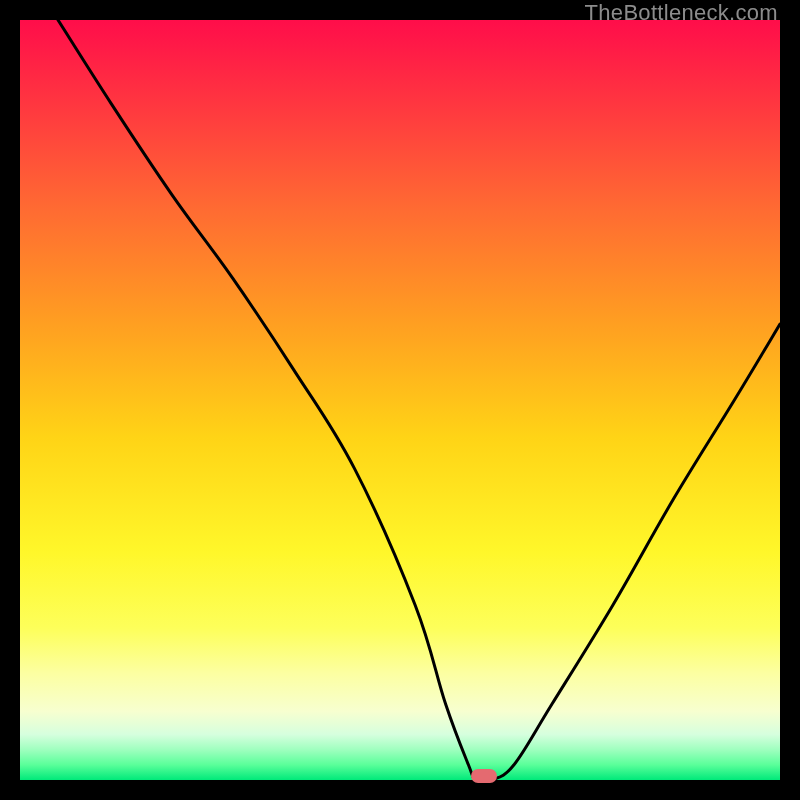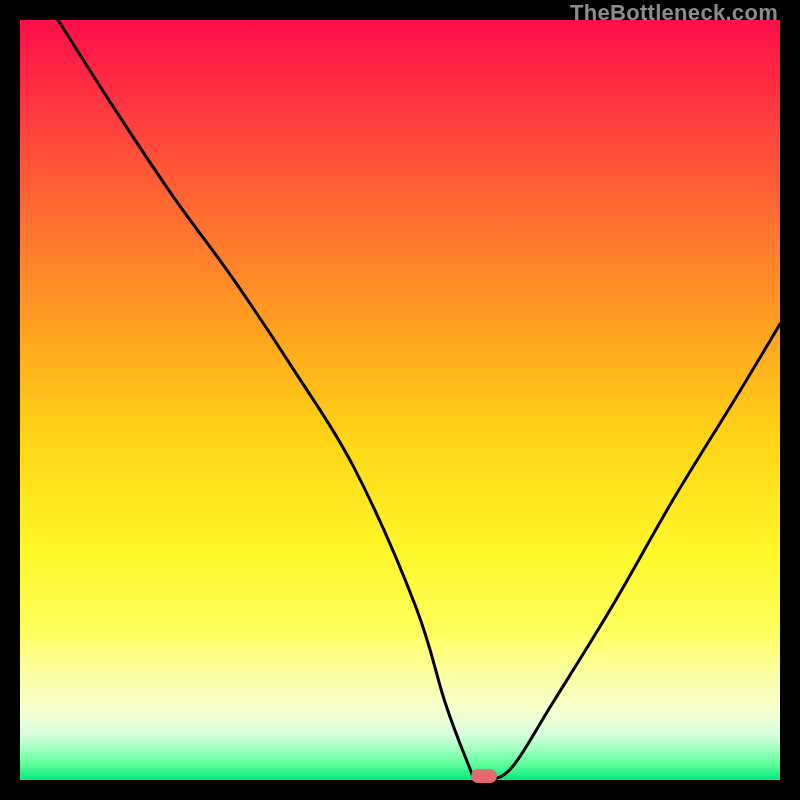--- a/index.html
+++ b/index.html
@@ -39,21 +39,21 @@
       #5aff9a 98%,
       #00e97a 100%
     );
   }
   .watermark {
     position: absolute;
     top: 0px;
     right: 22px;
     color: #8c8c8c;
     font-size: 22px;
-    font-weight: 700;
+    font-weight: 400;
     letter-spacing: 0.3px;
   }
   svg.curve {
     position: absolute;
     left: 0;
     top: 0;
     width: 100%;
     height: 100%;
   }
   .marker {

